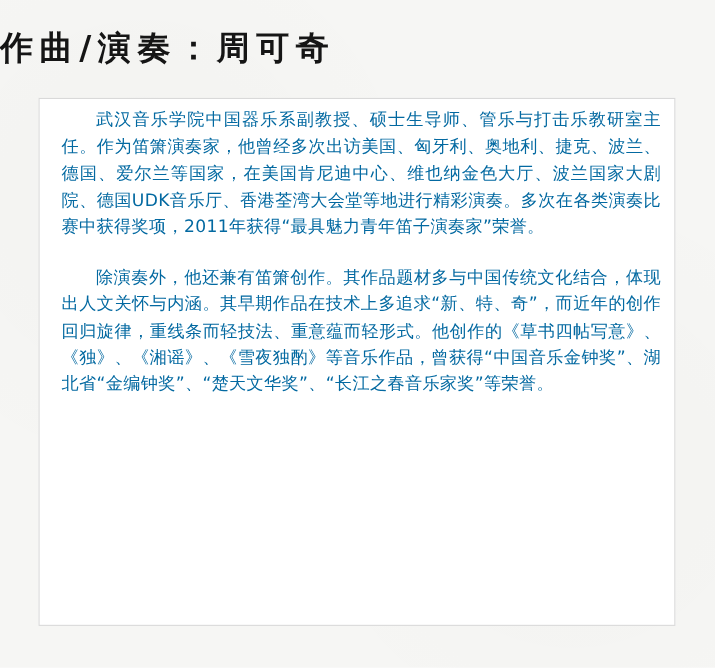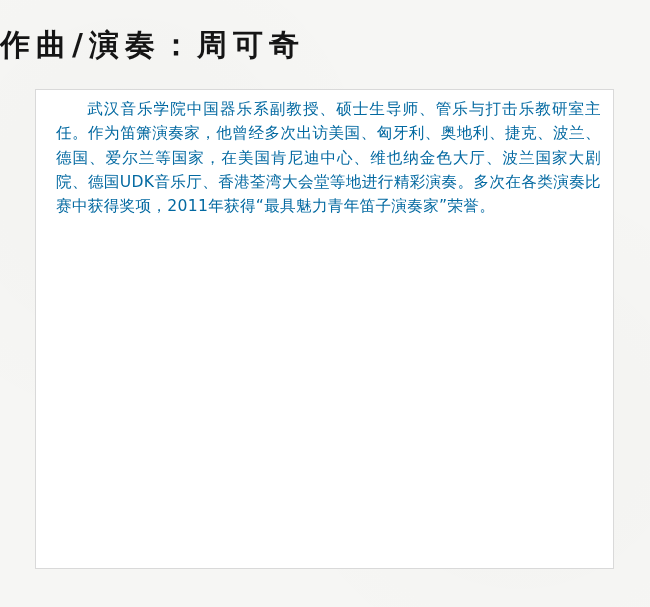--- a/index.html
+++ b/index.html
@@ -62,13 +62,14 @@
   </style>
 </head>
 <body>
 
 <div class="header">
   <div class="title">作曲/演奏：周可奇</div>
 </div>
 
 <div class="content-box">
   <p class="para p1">武汉音乐学院中国器乐系副教授、硕士生导师、管乐与打击乐教研室主任。作为笛箫演奏家，他曾经多次出访美国、匈牙利、奥地利、捷克、波兰、德国、爱尔兰等国家，在美国肯尼迪中心、维也纳金色大厅、波兰国家大剧院、德国UDK音乐厅、香港荃湾大会堂等地进行精彩演奏。多次在各类演奏比赛中获得奖项，2011年获得“最具魅力青年笛子演奏家”荣誉。</p>
+  <p class="para p2">除演奏外，他还兼有笛箫创作。其作品题材多与中国传统文化结合，体现出人文关怀与内涵。其早期作品在技术上多追求“新、特、奇”，而近年的创作回归旋律，重线条而轻技法、重意蕴而轻形式。他创作的《草书四帖写意》、《独》、《湘谣》、《雪夜独酌》等音乐作品，曾获得“中国音乐金钟奖”、湖北省“金编钟奖”、“楚天文华奖”、“长江之春音乐家奖”等荣誉。</p>
 </div>
 
 </body></html>

